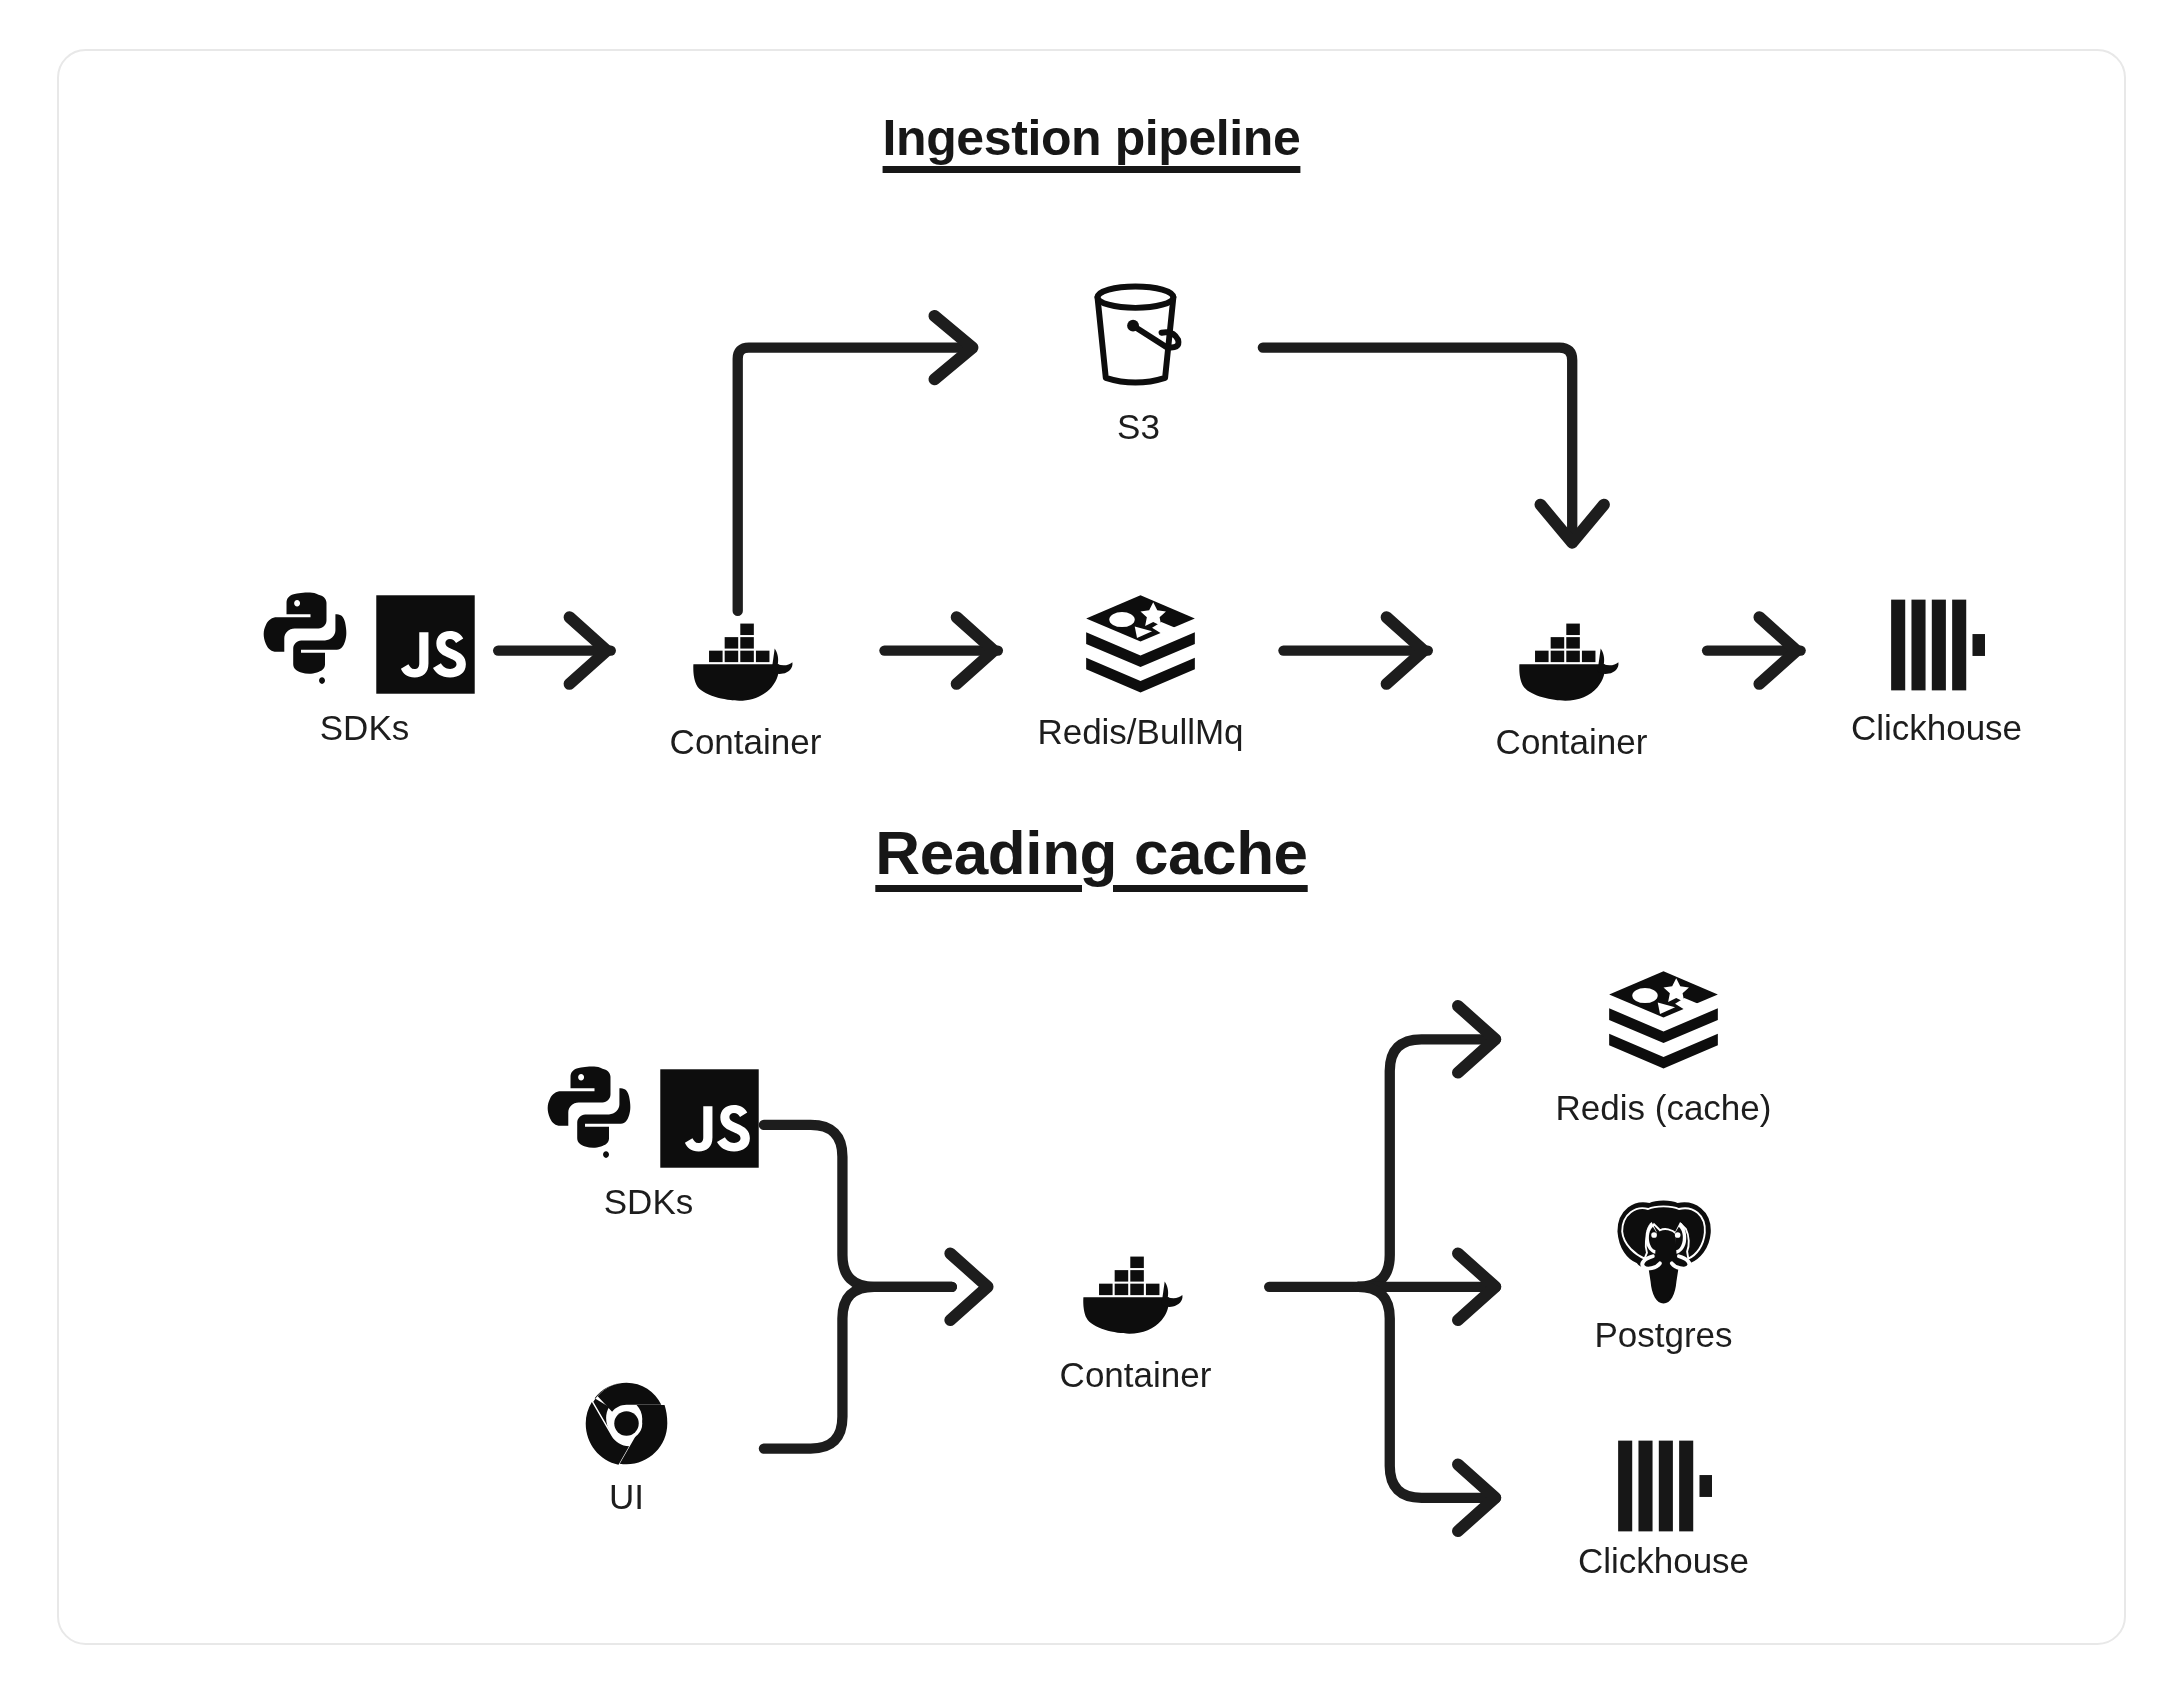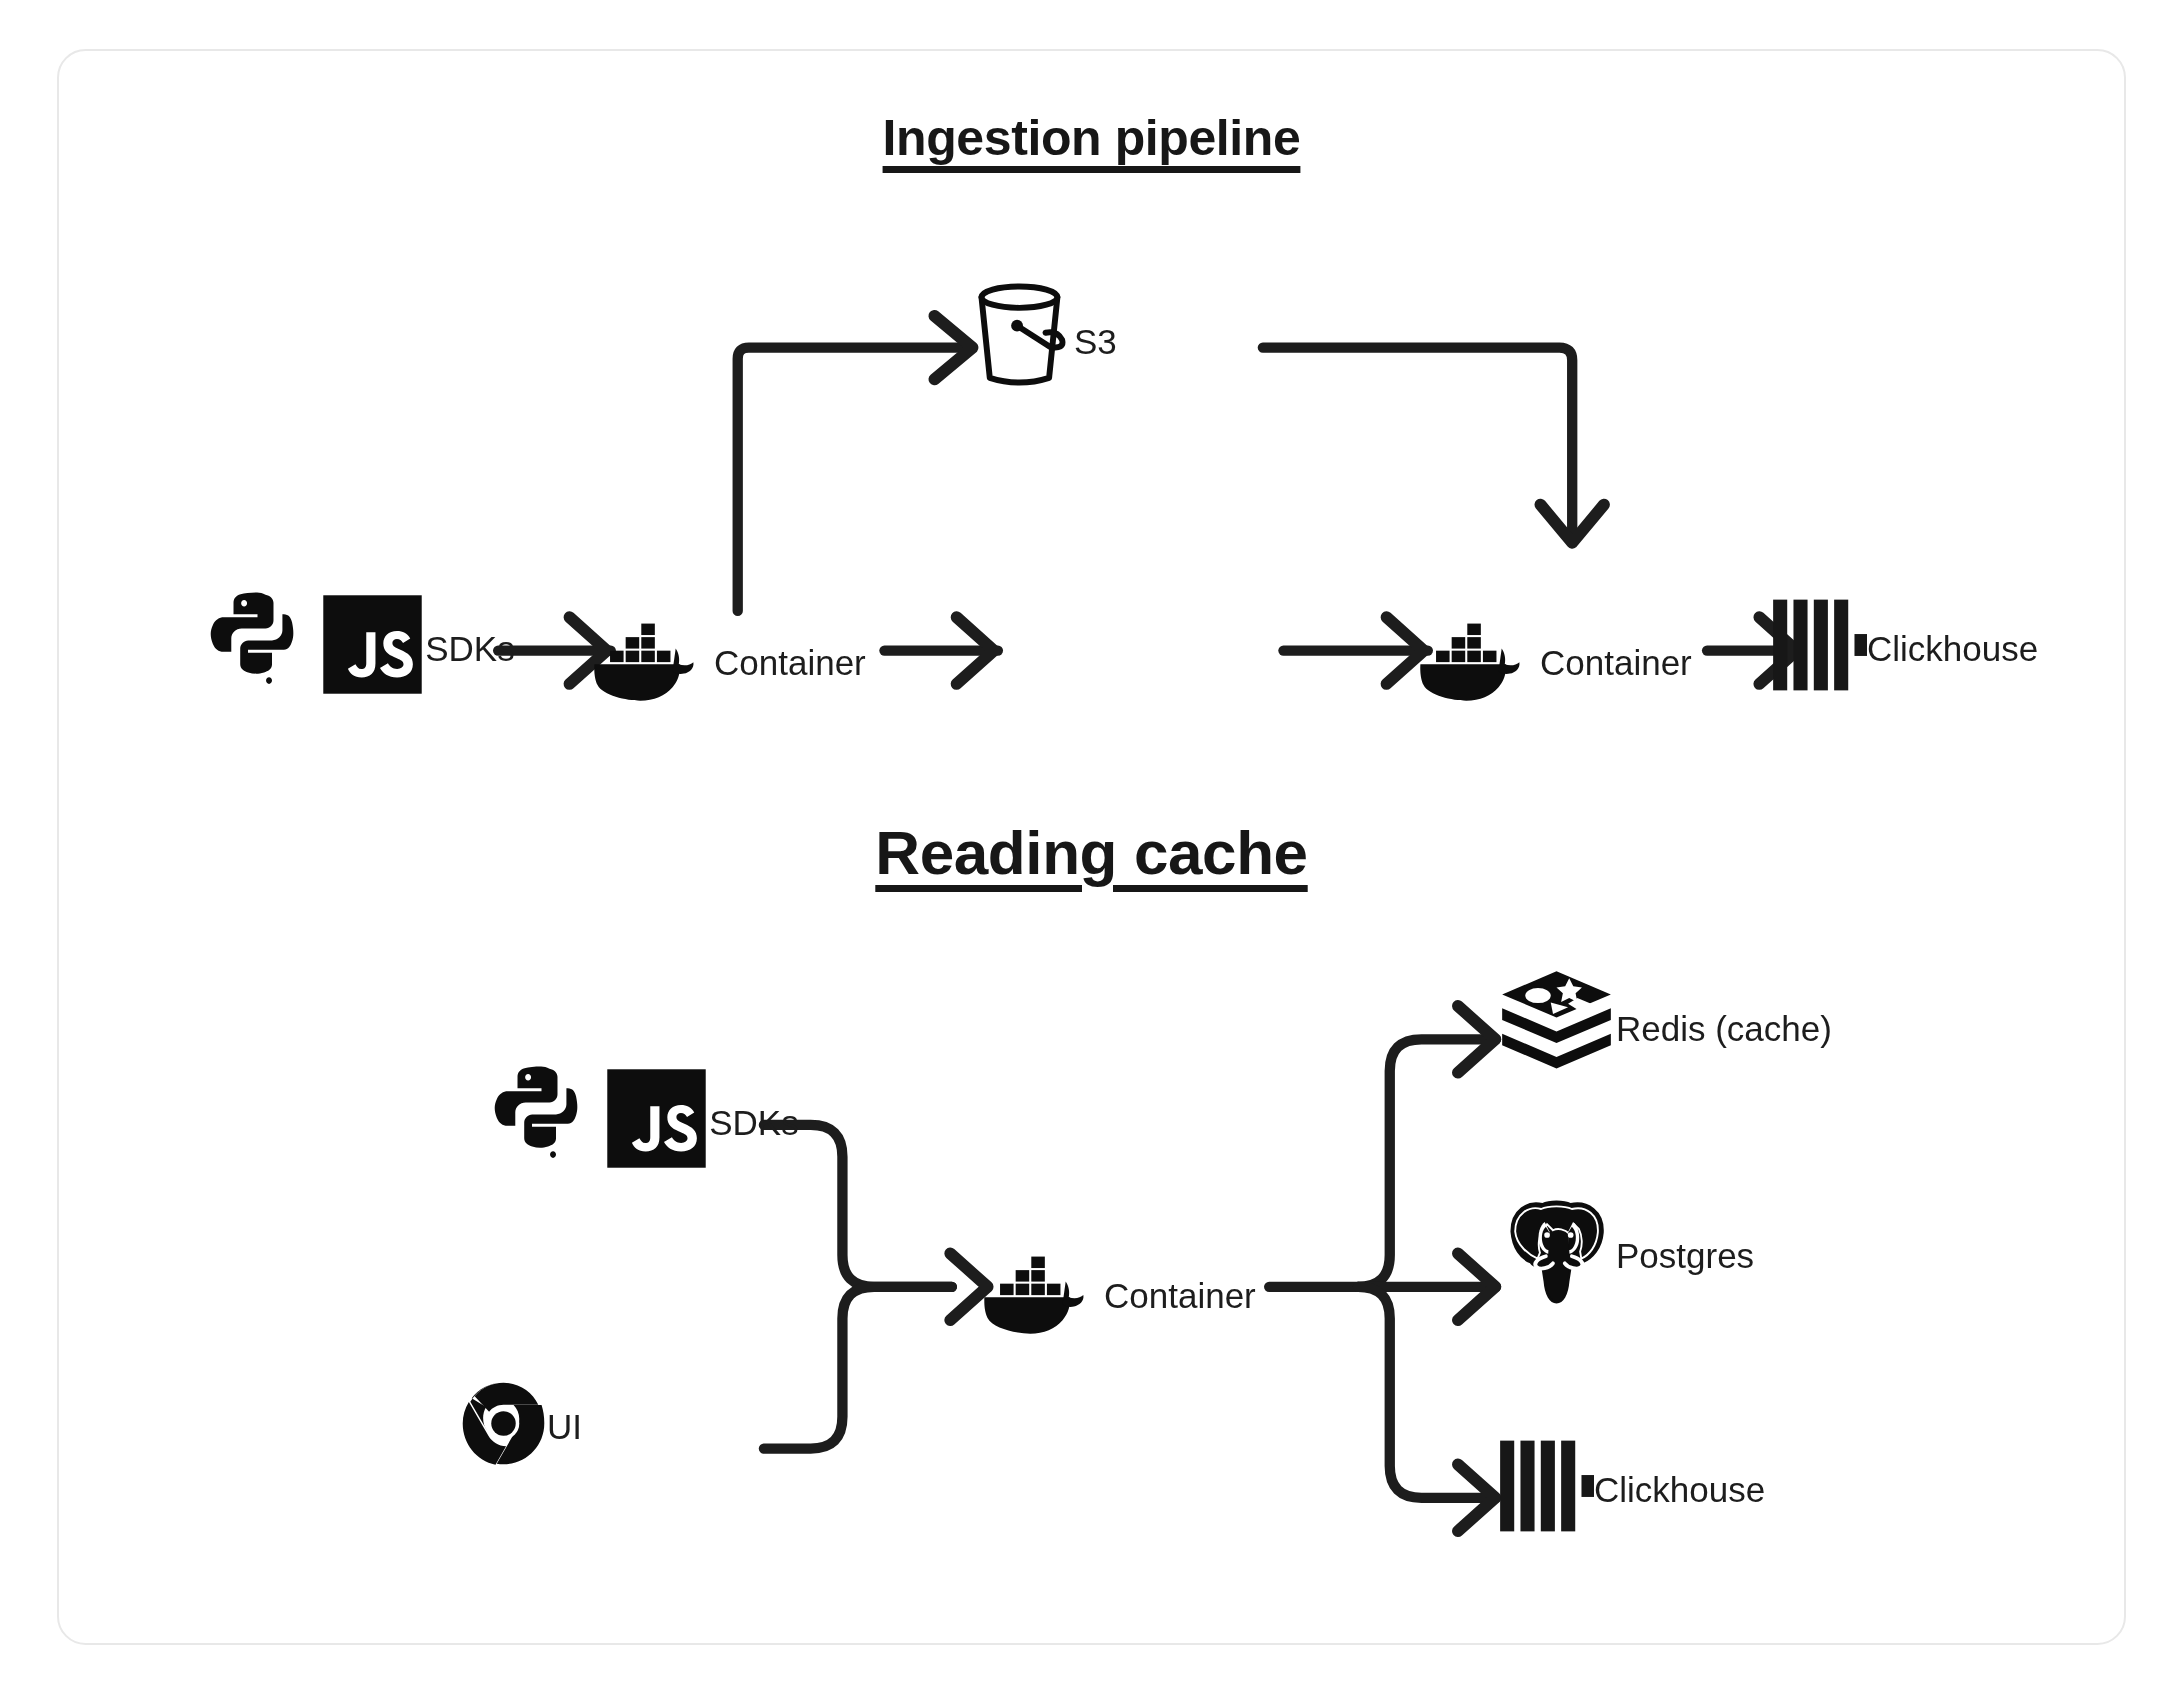--- a/index.html
+++ b/index.html
@@ -58,21 +58,21 @@
   #title-reading {
     left: 0; right: 0;
     top: 817px;
     font-size: 62px;
     text-align: center;
   }
   
   .node {
     position: absolute;
     display: flex;
-    flex-direction: row;
+    flex-direction: column;
     align-items: center;
     width: 333px;
     margin-left: -167px;
   }
   .node .icon-wrap {
     display: flex;
     flex-direction: row;
     align-items: center;
     justify-content: center;
     gap: 3.2px;
@@ -204,20 +204,38 @@
           <ellipse cx="40" cy="16" rx="32" ry="9"></ellipse>
           <path d="M8 16 L15 84 Q40 92 65 84 L72 16"></path>
           <path d="M38 40 L66 58 Q78 60 76 52 Q72 44 62 46"></path>
         </g>
         <circle cx="38" cy="40" r="5" fill="#0d0d0d"></circle>
       </svg>
     </div>
     <div class="node-label">S3</div>
   </div>
 
+  <div class="node" style="left:1141px; top:593px;">
+    <div class="icon-wrap">
+      <svg class="ic" width="119" height="111" viewBox="0 0 100 96">
+        <g fill="#0d0d0d">
+          <path d="M50 2 L97 22 L50 42 L3 22 Z"></path>
+          <path d="M3 34 L50 54 L97 34 L97 44 L50 64 L3 44 Z"></path>
+          <path d="M3 56 L50 76 L97 56 L97 66 L50 86 L3 66 Z"></path>
+        </g>
+        <g fill="#ffffff">
+          <ellipse cx="34" cy="23" rx="11" ry="6.5"></ellipse>
+          <path d="M61 8 L64.5 15 L72 16 L66.5 21 L68 28.5 L61 25 L54 28.5 L55.5 21 L50 16 L57.5 15 Z"></path>
+          <path d="M68 25 L80 30 L68 35 L60 30 Z"></path>
+          <path d="M45 29 L60 33 L47 39 Z"></path>
+        </g>
+      </svg>
+    </div>
+    <div class="node-label">Redis/BullMq</div>
+  </div>
 
   <div class="node" style="left:1572px; top:603px;">
     <div class="icon-wrap">
       <svg class="ic" width="135" height="100" viewBox="0 0 128 96">
         <g fill="#0d0d0d">
           <rect x="29" y="40" width="13" height="11"></rect>
           <rect x="44" y="40" width="13" height="11"></rect>
           <rect x="59" y="40" width="13" height="11"></rect>
           <rect x="74" y="40" width="13" height="11"></rect>
           <rect x="44" y="27" width="13" height="11"></rect>

